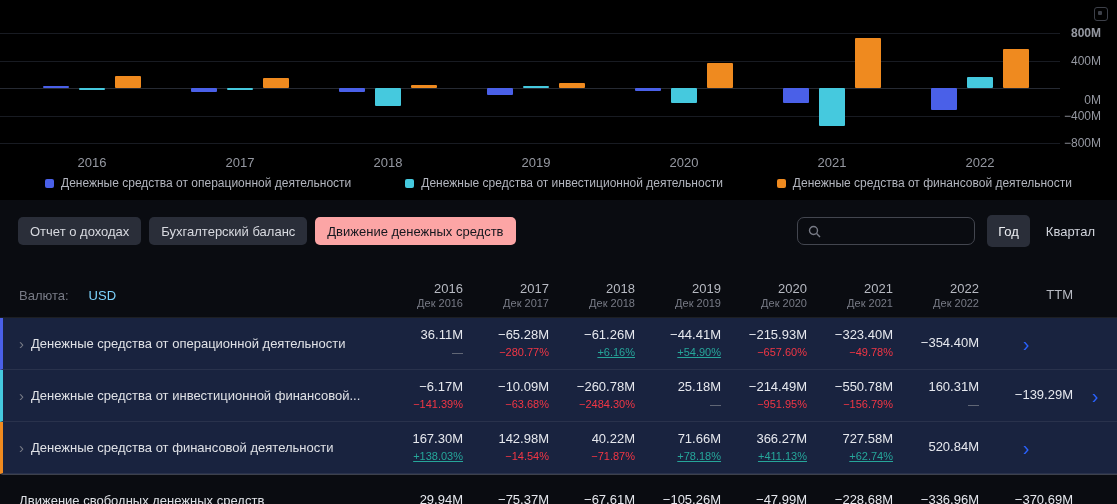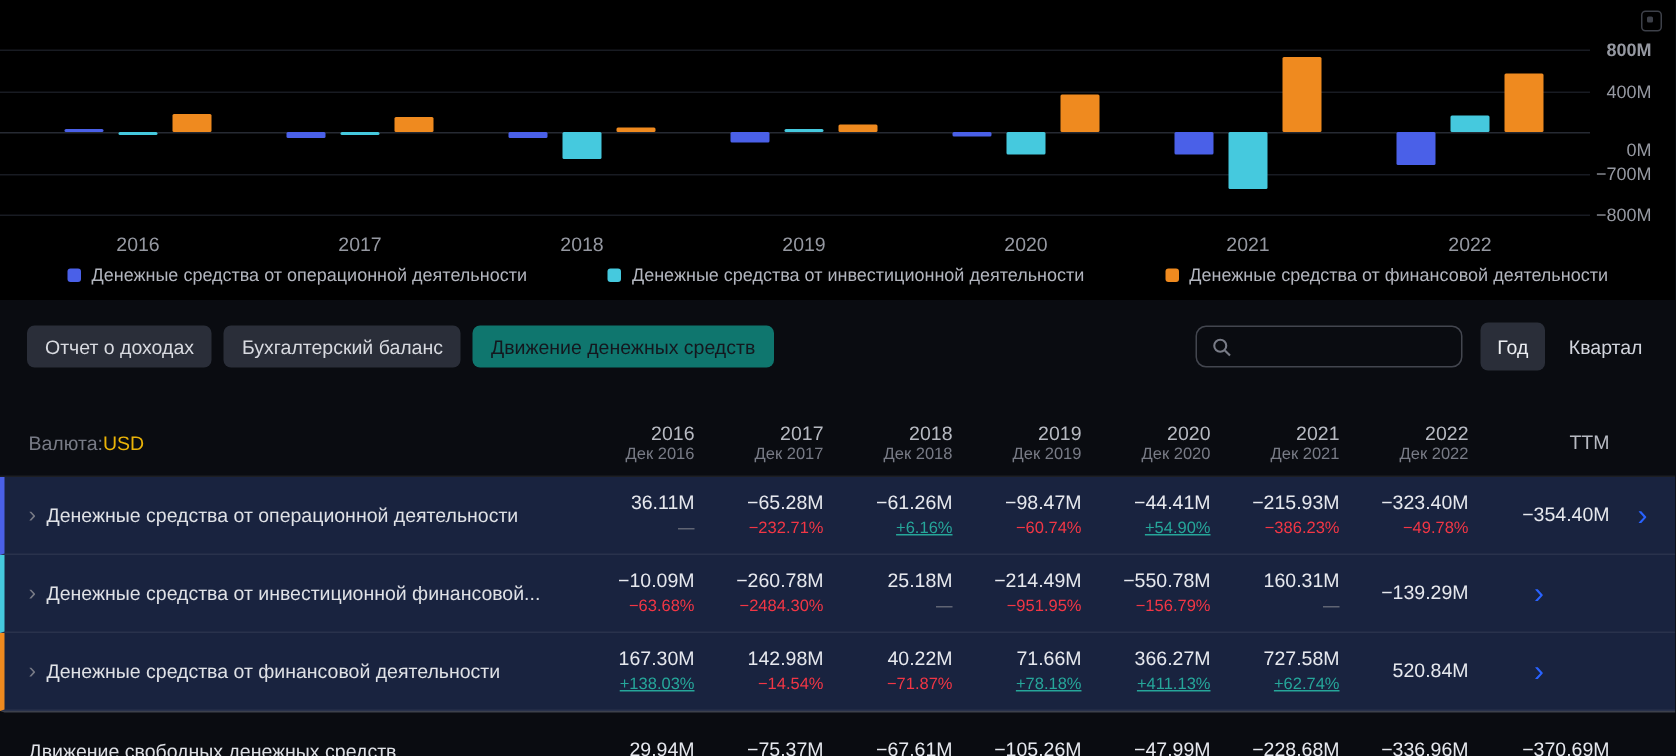--- a/index.html
+++ b/index.html
@@ -23,34 +23,34 @@
   .xlabel { position:absolute; top:5px; transform:translateX(-50%); font-size:13px; color:#9598a1; }
   .legend { position:absolute; top:176px; left:0; width:1117px; display:flex; justify-content:center; gap:54px; }
   .legend-item { display:flex; align-items:center; gap:7px; font-size:12px; color:#b2b5be; }
   .swatch { width:9px; height:9px; border-radius:2px; flex:0 0 auto; }
   .chart-options { position:absolute; top:7px; right:9px; width:14px; height:14px; border:1.5px solid #4d515c; border-radius:3px; opacity:.8; cursor:pointer; }
   .chart-options::after { content:""; position:absolute; left:3px; top:3px; width:4px; height:4px; background:#4d515c; border-radius:1px; }
 
   
   .toolbar { margin-top:16px; height:30px; padding:0 18px; display:flex; align-items:center; gap:8px; }
   .tab { height:28px; padding:0 12px; display:flex; align-items:center; border-radius:5px; background:#2a2e39; color:#d8dae0; font-size:13px; cursor:pointer; white-space:nowrap; }
-  .tab.active { background:#0f766e; color:#14171e; }
+  .tab.active { background:#fca5a5; color:#14171e; }
   .toolbar-right { margin-left:auto; display:flex; align-items:center; gap:12px; }
   .search { display:flex; align-items:center; gap:7px; width:178px; height:28px; padding:0 10px; border:1px solid #43464f; border-radius:7px; background:transparent; }
   .search input { flex:1; min-width:0; background:transparent; border:none; outline:none; color:#d1d4dc; font-family:inherit; font-size:13px; }
   .pill { height:28px; padding:16px 11px; display:flex; align-items:center; border-radius:5px; background:#2a2e39; color:#eceef2; font-size:13px; cursor:pointer; }
   .quarter { font-size:13px; color:#d1d4dc; cursor:pointer; padding:0 4px; }
 
   
   .fin-table { margin-top:28px; width:1117px; }
   .grid-row { display:grid; grid-template-columns:1fr 86px 86px 86px 86px 86px 86px 86px 94px 44px; align-items:center; }
   .thead { height:44px; border-bottom:1px solid rgba(255,255,255,.08); }
   .currency-cell { padding-left:19px; font-size:13px; }
   .currency-cell .lab { color:#787b86; }
-  .currency-cell .val { color:#eab308; margin-left:0; }
+  .currency-cell .val { color:#7dd3fc; margin-left:20px; }
   .col-head { text-align:right; line-height:1.25; }
   .col-head .yr { font-size:13px; color:#b7bac2; }
   .col-head .sub { font-size:11px; color:#787b86; }
 
   .drow { min-height:52px; position:relative; border-left:3px solid transparent; cursor:pointer; }
   .drow.hl { background:#19233f; border-bottom:1px solid rgba(255,255,255,.07); }
   .drow.section-top { border-top:1px solid #3d414c; background:transparent; }
   .label-cell { display:flex; align-items:center; gap:7px; padding-left:16px; font-size:13px; color:#dfe1e6; overflow:hidden; white-space:nowrap; }
   .exp-chevron { color:#787b86; font-size:15px; line-height:1; flex:0 0 auto; cursor:pointer; }
   .num-cell { text-align:right; line-height:1.3; }
@@ -68,21 +68,21 @@
 
 <div class="chart-panel">
   <div class="plot">
       <div class="gridline" style="top: 33px;"></div>
       <div class="ylabel" style="top: 33px; font-weight: bold;">800M</div>
       <div class="gridline" style="top: 60.5px;"></div>
       <div class="ylabel" style="top: 60.5px;">400M</div>
       <div class="gridline zero" style="top: 88px;"></div>
       <div class="ylabel" style="top: 100px;">0M</div>
       <div class="gridline" style="top: 115.5px;"></div>
-      <div class="ylabel" style="top: 115.5px;">−700M</div>
+      <div class="ylabel" style="top: 115.5px;">−400M</div>
       <div class="gridline" style="top: 143px;"></div>
       <div class="ylabel" style="top: 143px;">−800M</div>
       <div class="bar" style="left: 43px; width: 26px; height: 2.48256px; top: 85.5174px; background: rgb(74, 96, 232);"></div>
       <div class="bar" style="left: 79px; width: 26px; height: 2px; top: 88px; background: rgb(69, 201, 222);"></div>
       <div class="bar" style="left: 115px; width: 26px; height: 11.5019px; top: 76.4981px; background: rgb(239, 138, 31);"></div>
       <div class="bar" style="left: 191px; width: 26px; height: 4.488px; top: 88px; background: rgb(74, 96, 232);"></div>
       <div class="bar" style="left: 227px; width: 26px; height: 2px; top: 88px; background: rgb(69, 201, 222);"></div>
       <div class="bar" style="left: 263px; width: 26px; height: 9.82987px; top: 78.1701px; background: rgb(239, 138, 31);"></div>
       <div class="bar" style="left: 339px; width: 26px; height: 4.21162px; top: 88px; background: rgb(74, 96, 232);"></div>
       <div class="bar" style="left: 375px; width: 26px; height: 17.9286px; top: 88px; background: rgb(69, 201, 222);"></div>
@@ -188,53 +188,53 @@
         <div class="label-cell">
           <span class="exp-chevron">›</span>
           <span>Денежные средства от операционной деятельности</span>
         </div>
         <div class="num-cell">
           <div class="v">36.11M</div>
           <div class="p flat">—</div>
         </div>
         <div class="num-cell">
           <div class="v">−65.28M</div>
-          <div class="p down">−232.71%</div>
+          <div class="p down">−280.77%</div>
         </div>
         <div class="num-cell">
           <div class="v">−61.26M</div>
           <div class="p up">+6.16%</div>
         </div>
         <div class="num-cell">
-          <div class="v">−98.47M</div>
-          <div class="p down">−60.74%</div>
-        </div>
-        <div class="num-cell">
           <div class="v">−44.41M</div>
           <div class="p up">+54.90%</div>
         </div>
         <div class="num-cell">
           <div class="v">−215.93M</div>
-          <div class="p down">−386.23%</div>
+          <div class="p down">−657.60%</div>
         </div>
         <div class="num-cell">
           <div class="v">−323.40M</div>
           <div class="p down">−49.78%</div>
         </div>
         <div class="num-cell">
           <div class="v">−354.40M</div>
         </div>
         <div class="row-chevron">›</div>
       </div>
       <div class="grid-row drow hl" style="border-left-color: rgb(69, 201, 222);">
         <div class="label-cell">
           <span class="exp-chevron">›</span>
           <span>Денежные средства от инвестиционной финансовой...</span>
         </div>
         <div class="num-cell">
+          <div class="v">−6.17M</div>
+          <div class="p down">−141.39%</div>
+        </div>
+        <div class="num-cell">
           <div class="v">−10.09M</div>
           <div class="p down">−63.68%</div>
         </div>
         <div class="num-cell">
           <div class="v">−260.78M</div>
           <div class="p down">−2484.30%</div>
         </div>
         <div class="num-cell">
           <div class="v">25.18M</div>
           <div class="p flat">—</div>

